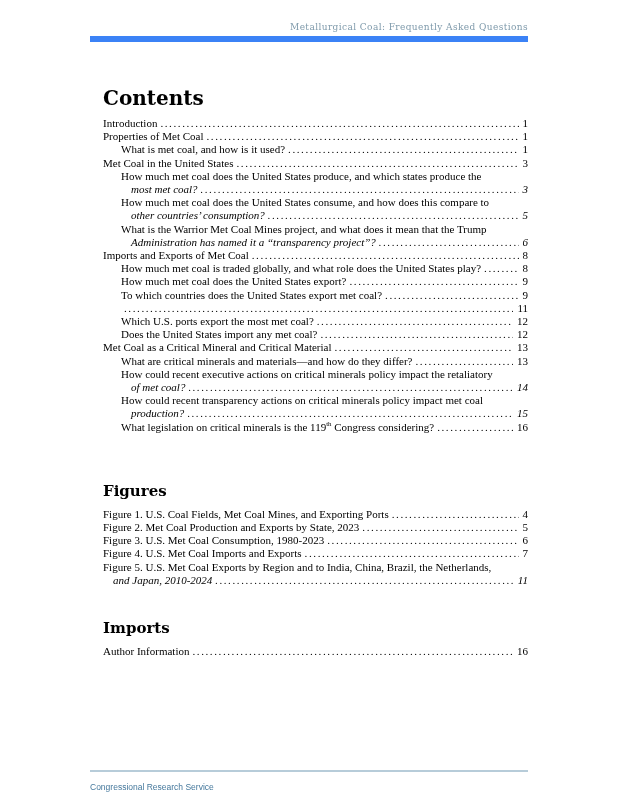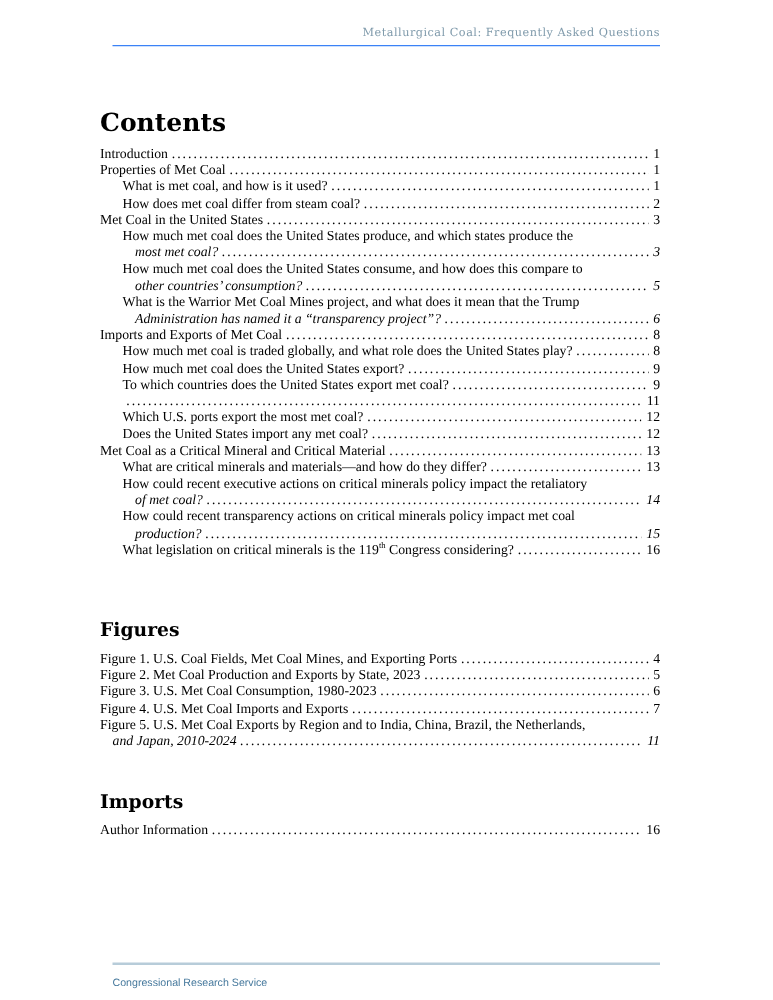--- a/index.html
+++ b/index.html
@@ -14,33 +14,33 @@
     overflow: hidden;
   }
 
   
   .header {
     position: absolute;
     top: 0; left: 90px; right: 90px;
     padding-top: 16px;
     padding-bottom: 2px;
     text-align: right;
-    border-bottom: 1px solid #3b82f6;
+    border-bottom: 6px solid #3b82f6;
   }
   .header-title {
     font-family: "DejaVu Serif", serif;
     font-size: 9px;
     letter-spacing: 0.4px;
     color: #7f9aab;
   }
 
   
   .content {
     position: absolute;
-    top: 32px; left: 80px; right: 90px;
+    top: 32px; left: 103px; right: 90px;
   }
   .section-heading {
     font-family: "DejaVu Serif", serif;
     font-weight: bold;
     color: #000000;
   }
   .section-heading.big {
     font-size: 20px;
     line-height: 24px;
     margin-top: 54px;
@@ -129,27 +129,20 @@
               </div>
             </div>
             <div>
               <div class="toc-line lvl2">
                 <span class="text">What is met coal, and how is it used?</span>
                 <span class="leader"></span>
                 <span class="page-num">1</span>
               </div>
             </div>
             <div>
-              <div class="toc-line lvl2">
-                <span class="text">How does met coal differ from steam coal?</span>
-                <span class="leader"></span>
-                <span class="page-num">2</span>
-              </div>
-            </div>
-            <div>
               <div class="toc-line">
                 <span class="text">Met Coal in the United States</span>
                 <span class="leader"></span>
                 <span class="page-num">3</span>
               </div>
             </div>
             <div>
               <div class="toc-line lvl2">
                 <span class="text">How much met coal does the United States produce, and which states produce the</span>
               </div>

